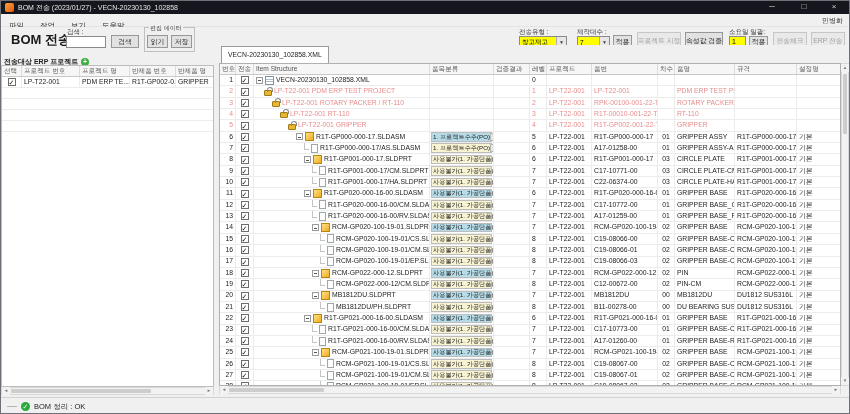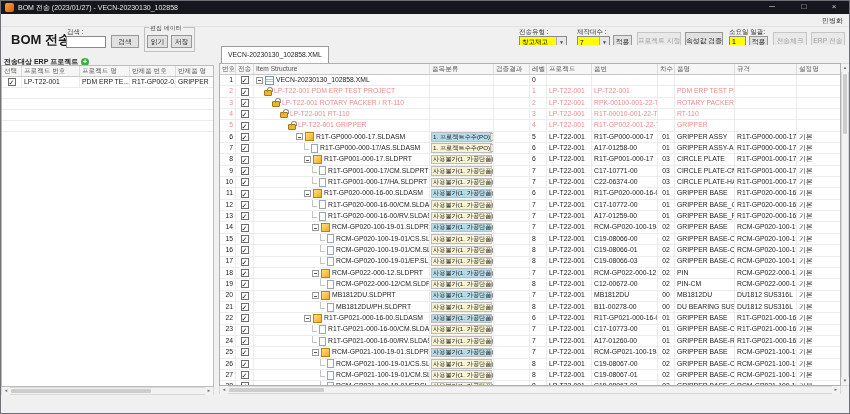--- a/index.html
+++ b/index.html
@@ -90,20 +90,21 @@
 
   <div class="titlebar">
     <span class="app-icon"></span>
     <span class="title-text">BOM 전송 (2023/01/27) - VECN-20230130_102858</span>
     <span class="winbtn min">─</span>
     <span class="winbtn max">□</span>
     <span class="winbtn close">×</span>
   </div>
 
   <div class="menubar">
+    <span id="menu-items"><span class="menu-item">파일</span><span class="menu-item">작업</span><span class="menu-item">보기</span><span class="menu-item">도움말</span></span>
     <span class="menu-user">민병화</span>
   </div>
 
   <div class="toolbar">
     <span class="heading">BOM 전송</span>
 
     <span class="lbl" style="left:66px;top:1px">검색 :</span>
     <span class="tinput" style="left:65px;top:9px;width:40px;height:12px"></span>
     <span class="btn" style="left:110px;top:8px;width:28px;height:13px">검색</span>
 
@@ -872,14 +873,19 @@
       <span class="sb-thumb" style="left:1px;top:10px;width:4px;height:60px"></span>
       <span class="sb-arrow" style="left:-1px;bottom:0">▼</span>
     </div>
     <div class="scroll-h" style="left:0;top:341px;width:622px">
       <span class="sb-arrow" style="left:0;top:-1px">◄</span>
       <span class="sb-thumb" style="left:9px;top:1px;width:95px;height:4px"></span>
       <span class="sb-arrow" style="right:0;top:-1px">►</span>
     </div>
   </div>
 
+  <div class="statusbar">
+    <span class="status-grip"></span>
+    <span class="status-dot">✓</span>
+    <span class="status-text">BOM 정리 : OK</span>
+  </div>
 
 </div>
 
 </body></html>

